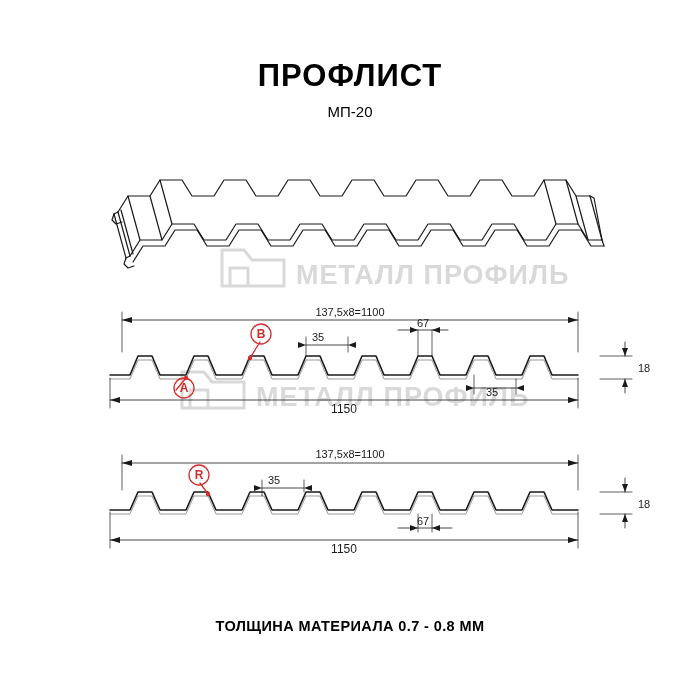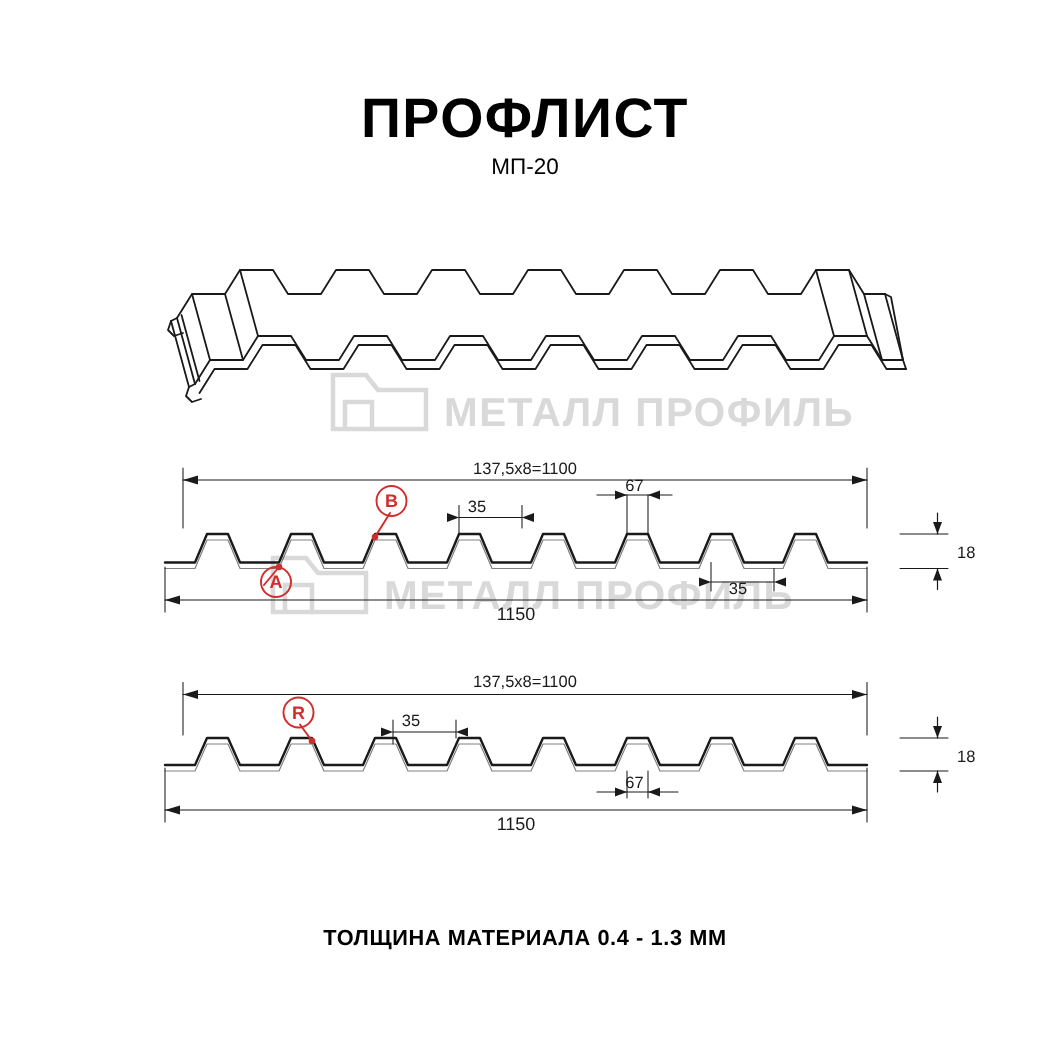--- a/index.html
+++ b/index.html
@@ -19,21 +19,21 @@
     position: relative;
     width: 700px;
     height: 700px;
   }
   .title {
     position: absolute;
     top: 58px;
     left: 0;
     width: 700px;
     text-align: center;
-    font-size: 37px;
+    font-size: 31px;
     font-weight: bold;
     letter-spacing: 1px;
     color: #000;
   }
   .subtitle {
     position: absolute;
     top: 103px;
     left: 0;
     width: 700px;
     text-align: center;
@@ -235,14 +235,14 @@
       <text x="423" y="525" text-anchor="middle">67</text>
     </g>
 
     <g font-family="Liberation Sans, sans-serif" font-size="12" font-weight="bold" fill="#d22d2d" text-anchor="middle">
       <text x="184" y="392">A</text>
       <text x="261" y="338">B</text>
       <text x="199" y="479">R</text>
     </g>
   </svg>
 
-  <div class="footer-note">ТОЛЩИНА МАТЕРИАЛА 0.4 - 1.3 ММ</div>
+  <div class="footer-note">ТОЛЩИНА МАТЕРИАЛА 0.7 - 0.8 ММ</div>
 </div>
 
 </body></html>

